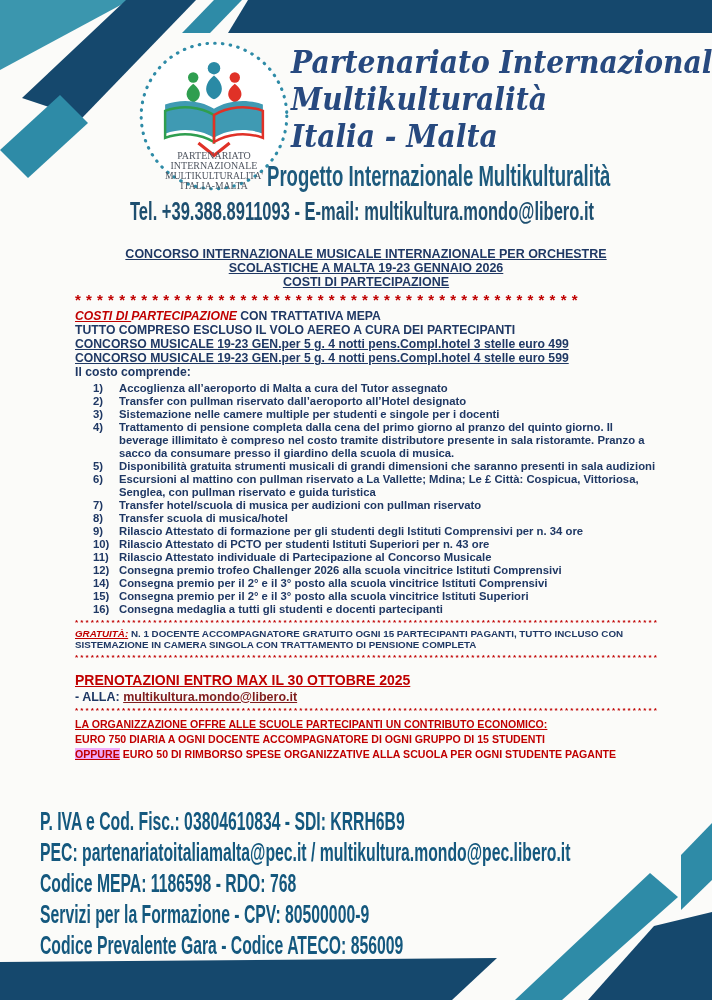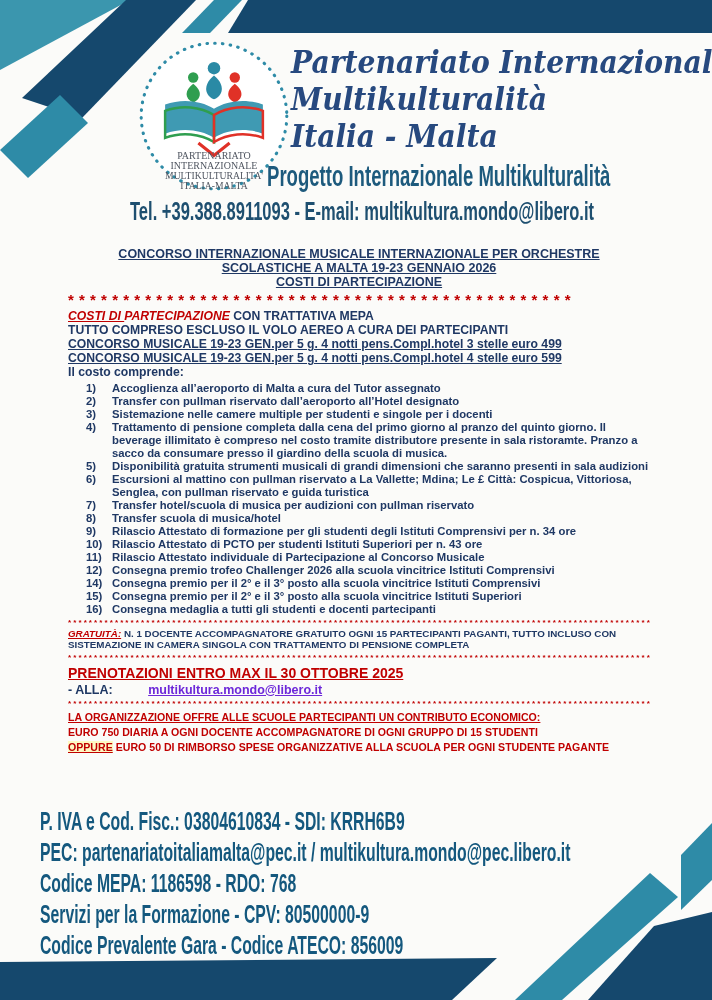--- a/index.html
+++ b/index.html
@@ -11,43 +11,43 @@
   
   .logo{position:absolute;left:136px;top:38px;width:156px;height:156px;}
   .title-serif{position:absolute;left:291px;top:44px;color:#27497f;
                font-family:"DejaVu Serif","Liberation Serif",serif;
                font-style:italic;font-weight:bold;font-size:32px;line-height:37px;white-space:nowrap;}
   .cond{display:inline-block;transform-origin:left center;white-space:nowrap;}
   .subtitle{position:absolute;left:267px;top:160px;color:#1d5a7d;font-weight:bold;font-size:29px;}
   .contact{position:absolute;left:130px;top:196px;color:#1e4f70;font-weight:bold;font-size:26px;}
 
   
-  .content{position:absolute;left:68px;top:247px;width:582px;color:#1f3864;}
+  .content{position:absolute;left:75px;top:247px;width:582px;color:#1f3864;}
   .c-head{font-size:12.5px;font-weight:bold;text-align:center;line-height:14px;
           text-decoration:underline;}
   .stars-big{color:#c00000;font-weight:bold;font-size:15px;letter-spacing:5.2px;
              white-space:nowrap;overflow:hidden;height:18px;margin-top:2px;}
   .sect{font-size:12.2px;font-weight:bold;line-height:14px;white-space:nowrap;overflow:hidden;}
   .red{color:#c00000;font-style:italic;}
   .u{text-decoration:underline;}
   .blue{color:#1f3864;}
   ol.costlist{list-style:none;margin:3px 0 0 0;padding:0 0 0 18px;
               font-size:11.3px;font-weight:bold;line-height:13px;}
   ol.costlist li{display:flex;}
   ol.costlist .num{flex:0 0 26px;}
   ol.costlist .txt{flex:1;}
   .stars-sm{color:#c00000;font-weight:bold;font-size:8px;letter-spacing:2.1px;
             white-space:nowrap;overflow:hidden;height:9px;margin-top:2px;}
   .gratuita{font-size:9.8px;font-weight:bold;line-height:11.4px;margin-top:1px;}
-  .prenota{color:#c00000;font-weight:bold;font-size:14px;text-decoration:underline;margin-top:3px;}
+  .prenota{color:#c00000;font-weight:bold;font-size:14px;text-decoration:underline;margin-top:10px;}
   .emailline{font-size:12.5px;font-weight:bold;margin-top:2px;}
-  .emailline a{color:#6d28d9;margin-left:32px;}
+  .emailline a{color:#7f1d1d;}
   .contrib-h{color:#c00000;font-weight:bold;font-size:10.6px;text-decoration:underline;margin-top:3px;}
   .contrib{color:#c00000;font-weight:bold;font-size:10.6px;margin-top:3px;}
-  .hl{background:#fef9c3;text-decoration:underline;}
+  .hl{background:#f0abfc;text-decoration:underline;}
 
   
   .footer{position:absolute;left:40px;top:806px;color:#14587e;font-weight:bold;
           font-size:25px;line-height:31px;}
   .footer .cond{transform:scaleX(0.63);}
 </style>
 </head>
 <body>
 
 <div class="page">

